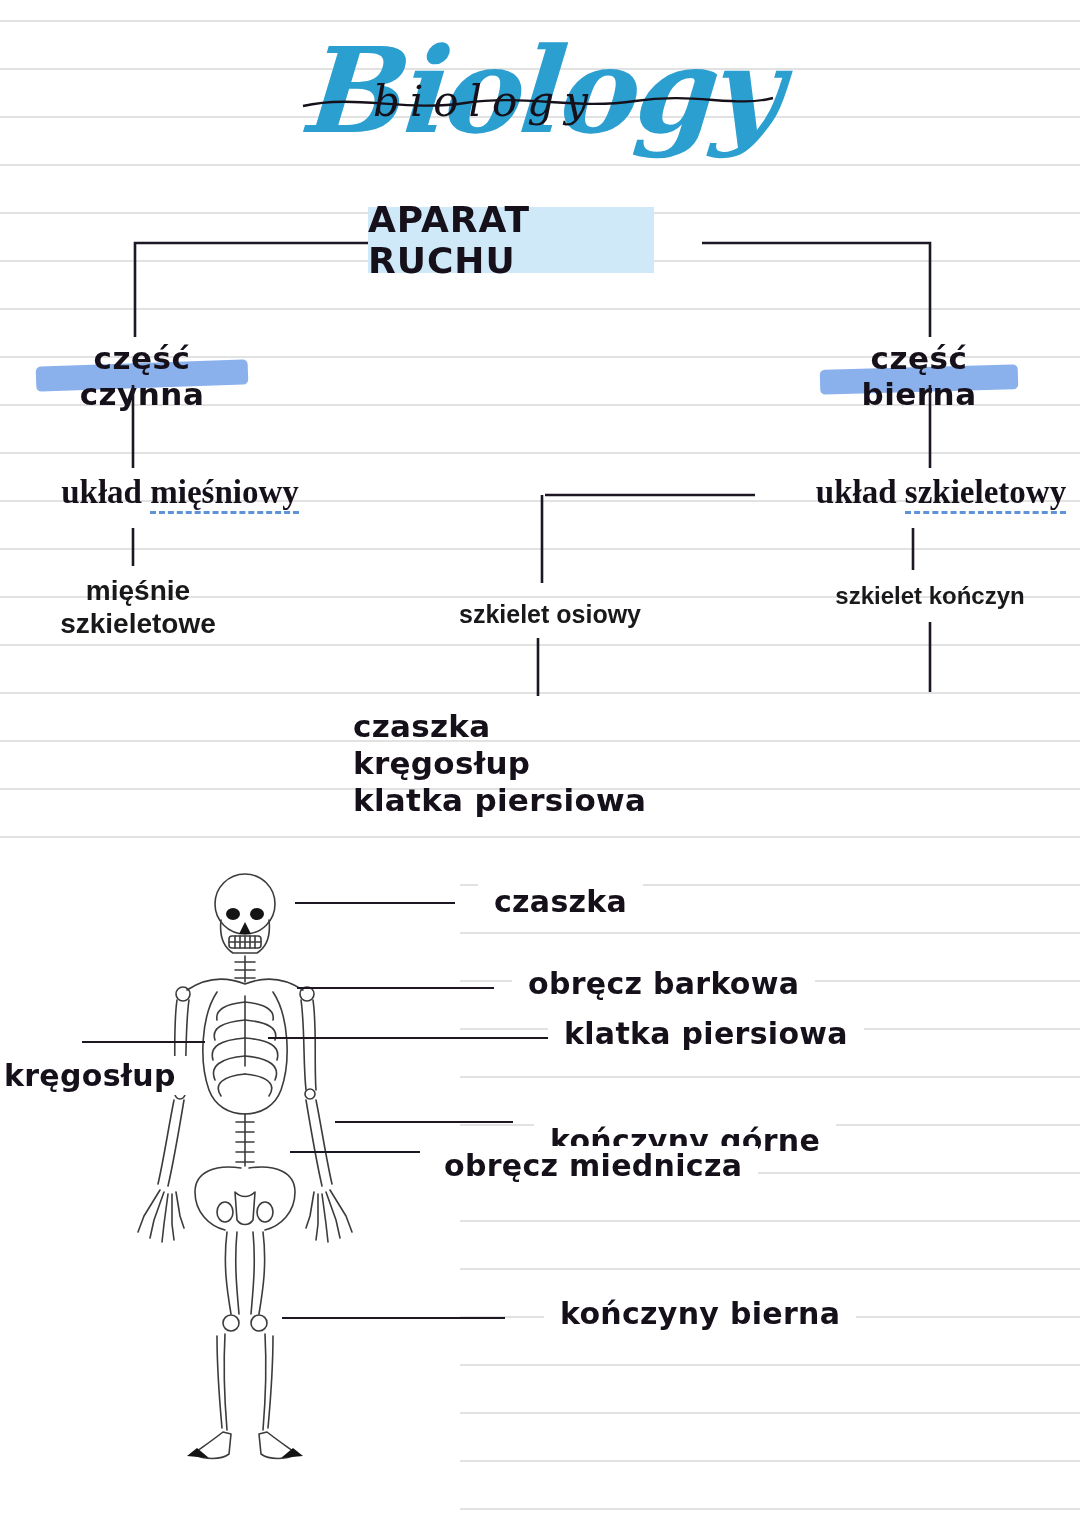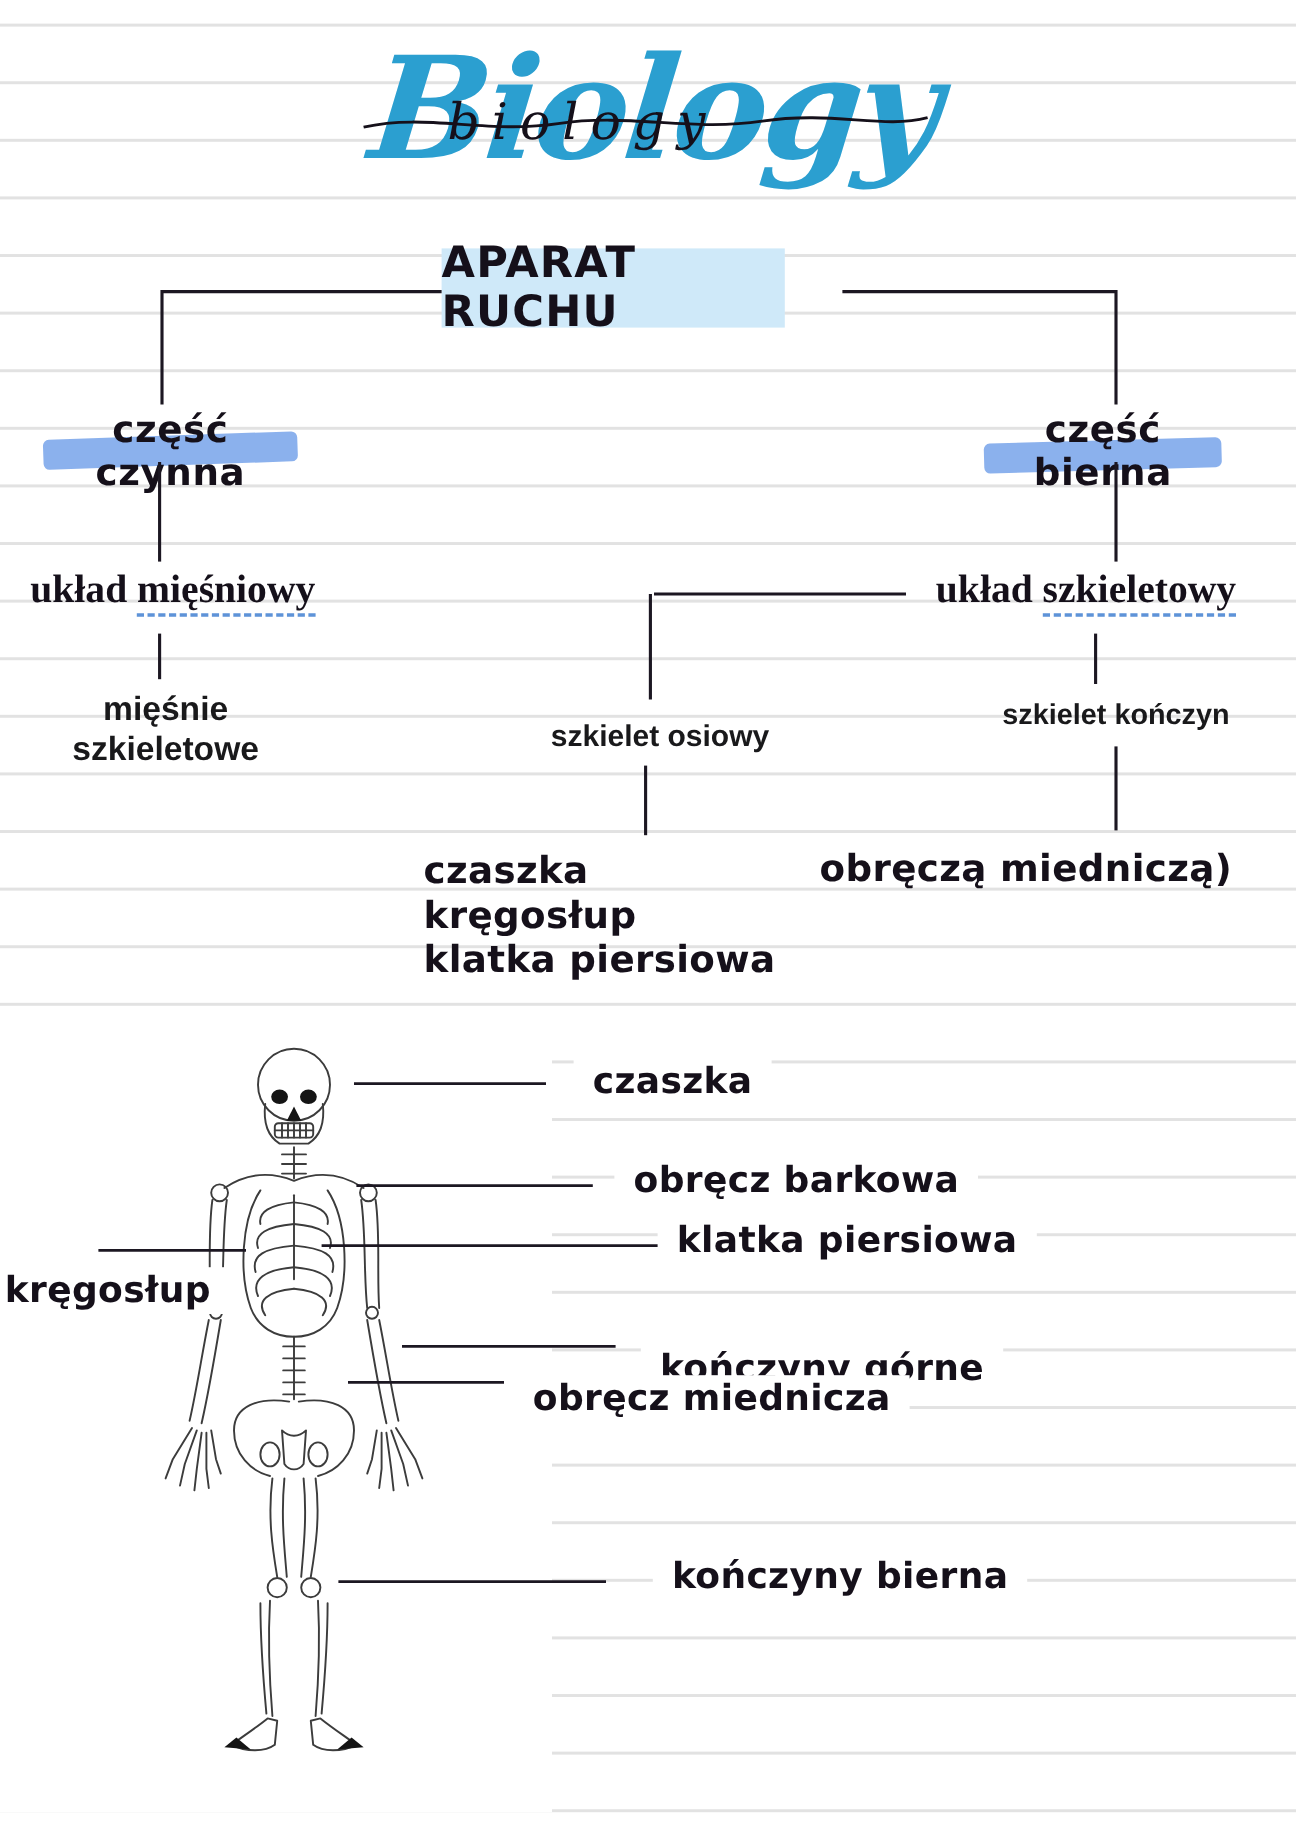--- a/index.html
+++ b/index.html
@@ -55,21 +55,21 @@
     position:absolute;z-index:3;
     font-size:31px;font-weight:700;letter-spacing:.5px;
     text-align:center;color:#15101a;
   }
   .hl{
     position:absolute;height:25px;border-radius:5px;
     background:var(--highlight);opacity:.88;z-index:2;
   }
   .system-label{
     position:absolute;z-index:3;text-align:center;
-    font-family:"Liberation Serif",serif;font-weight:700;font-size:33px;color:#15101a;
+    font-family:"Liberation Serif",serif;font-weight:700;font-size:33px;color:#15101a;margin-left:36px;
   }
   .system-label .dashed{border-bottom:3px dashed var(--underline);padding-bottom:1px;}
   .leaf-label{
     position:absolute;z-index:3;text-align:center;
     font-family:"Liberation Sans",sans-serif;font-weight:700;color:#19191b;
   }
   .hand-list{position:absolute;z-index:3;font-weight:700;font-size:31px;line-height:37px;letter-spacing:.3px;color:#15101a;}
   
   .fig-label{
     position:absolute;z-index:5;
@@ -126,21 +126,20 @@
 <div class="leaf-label" style="left:440px;top:600px;width:220px;font-size:25px;">szkielet osiowy</div>
 <div class="leaf-label" style="left:828px;top:582px;width:204px;font-size:24px;">szkielet kończyn</div>
 
 <div class="hand-list" style="left:353px;top:708px;">
   <div>czaszka</div>
   <div>kręgosłup</div>
   <div>klatka piersiowa</div>
 </div>
 
 <div class="hand-list" style="left:683px;top:706px;">
-  <div>obręczą miedniczą)</div>
 </div>
 
 <div class="fig-label" style="left:478px;top:882px;">czaszka</div>
 <div class="fig-label" style="left:512px;top:964px;">obręcz barkowa</div>
 <div class="fig-label" style="left:548px;top:1014px;">klatka piersiowa</div>
 <div class="fig-label" style="left:0;top:1056px;padding-left:4px;">kręgosłup</div>
 <div class="fig-label" style="left:534px;top:1121px;">kończyny górne</div>
 <div class="fig-label" style="left:428px;top:1146px;">obręcz miednicza</div>
 <div class="fig-label" style="left:544px;top:1294px;">kończyny bierna</div>
 

